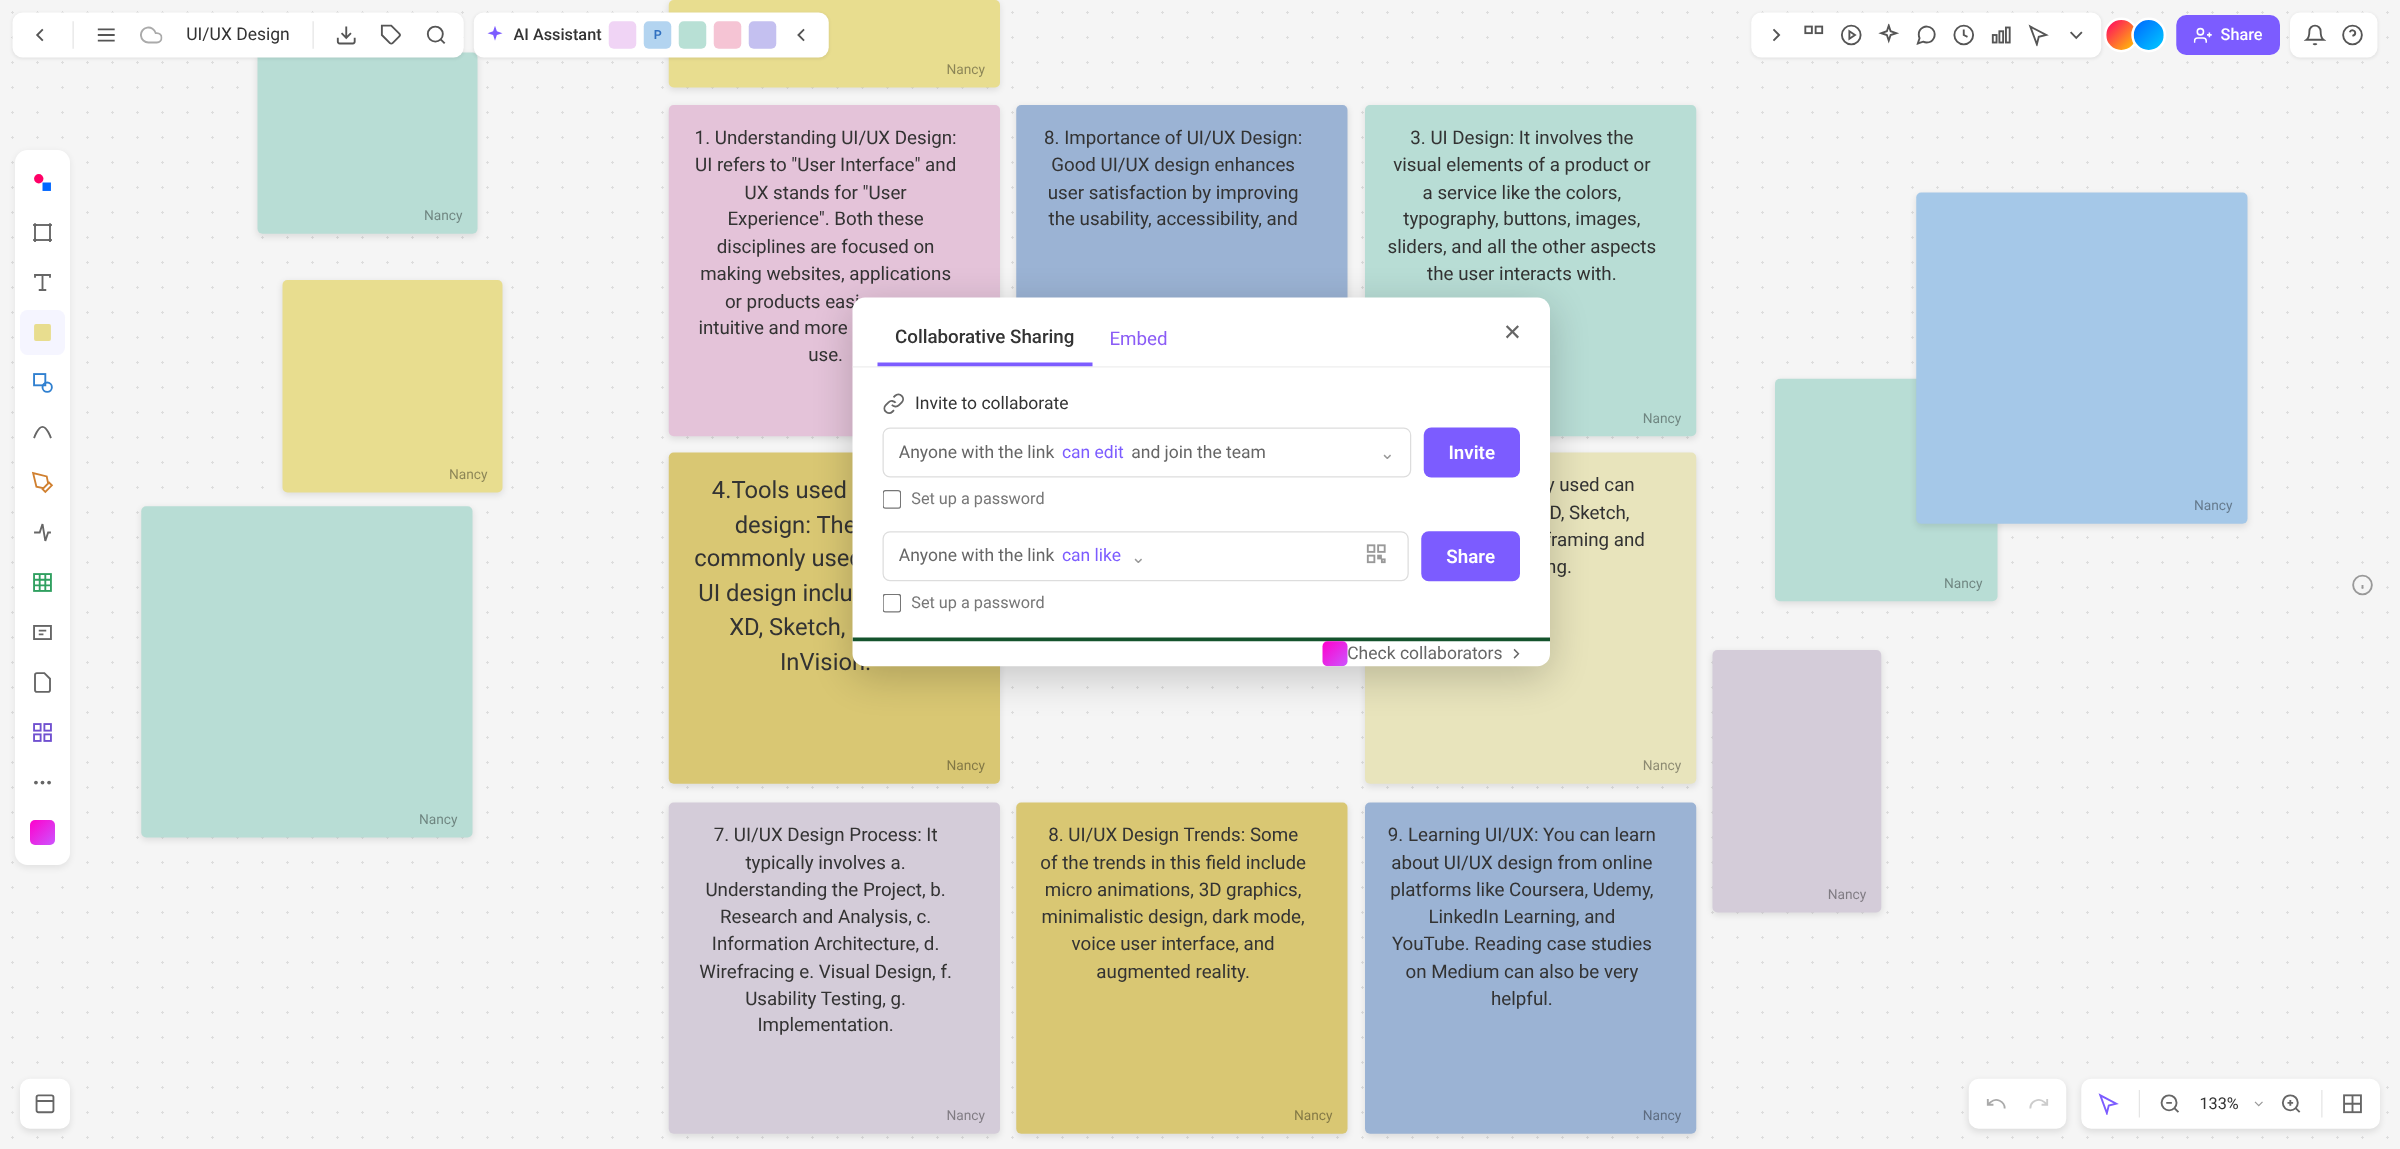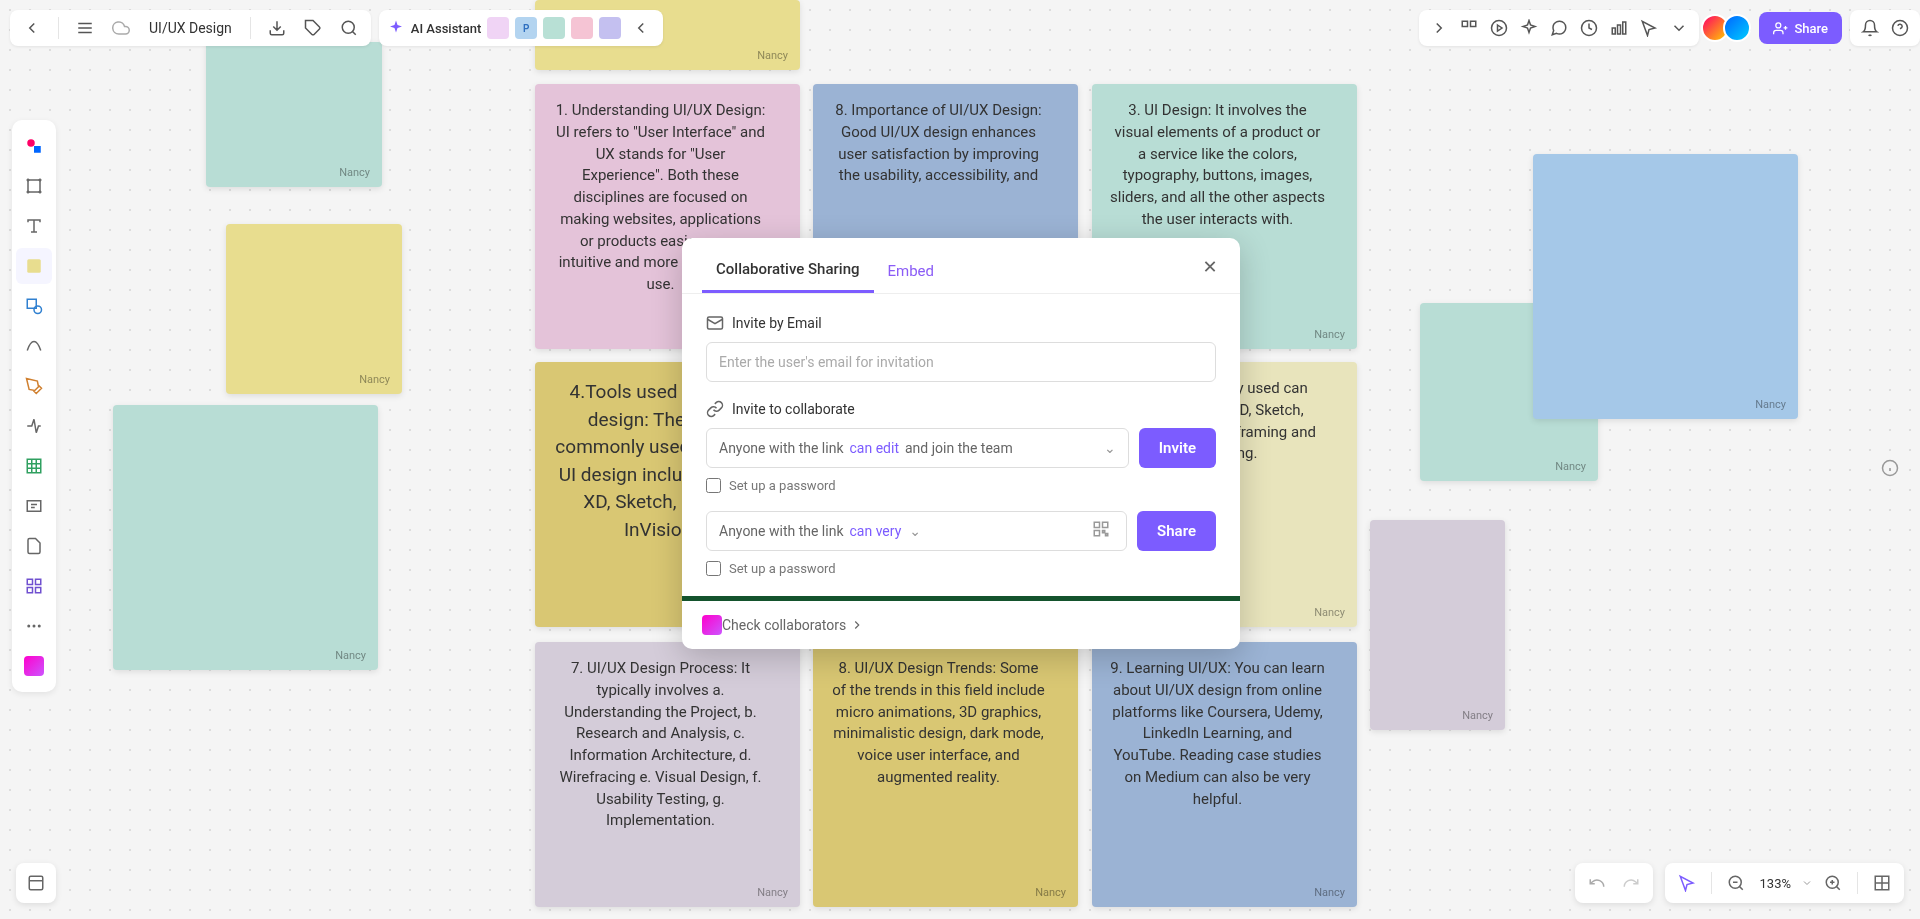--- a/index.html
+++ b/index.html
@@ -1,18 +1,18 @@
 <!DOCTYPE html>
 <html><head>
 <meta charset="utf-8">
 <style>
 *{margin:0;padding:0;box-sizing:border-box;font-family:-apple-system,BlinkMacSystemFont,"Segoe UI",Roboto,sans-serif}
 body{width:1920px;height:919px;background:#f5f5f5;position:relative;overflow:hidden}
 .canvas{position:absolute;inset:0;background:#f5f5f5;background-image:radial-gradient(circle,#ddd 1px,transparent 1px);background-size:20px 20px}
-.topbar{position:absolute;top:10px;left:10px;right:0;height:36px;display:flex;align-items:center;z-index:5}
+.topbar{position:absolute;top:10px;left:10px;right:18px;height:36px;display:flex;align-items:center;z-index:5}
 .topbar-left{display:flex;align-items:center;background:#fff;border-radius:8px;height:36px;padding:0 8px;gap:8px;box-shadow:0 1px 3px rgba(0,0,0,0.08)}
 .tb-btn{width:28px;height:28px;display:flex;align-items:center;justify-content:center;border-radius:6px;cursor:pointer;color:#555}
 .doc-title{font-size:14px;color:#333;padding:0 6px}
 .cloud-ico{color:#aaa}
 .ai-group{display:flex;align-items:center;background:#fff;border-radius:8px;height:36px;padding:0 8px;margin-left:8px;gap:6px;box-shadow:0 1px 3px rgba(0,0,0,0.08)}
 .ai-label{font-size:13px;font-weight:500;color:#333}
 .ai-chip{width:22px;height:22px;border-radius:4px;display:flex;align-items:center;justify-content:center;font-size:10px;font-weight:600}
 .topbar-right{margin-left:auto;display:flex;align-items:center;gap:8px}
 .tr-group{display:flex;align-items:center;background:#fff;border-radius:8px;height:36px;padding:0 6px;gap:2px;box-shadow:0 1px 3px rgba(0,0,0,0.08)}
 .share-btn{background:#7c5cff;color:#fff;border-radius:8px;height:32px;padding:0 14px;display:flex;align-items:center;gap:6px;font-size:13px;font-weight:500;cursor:pointer}
@@ -50,21 +50,21 @@
 .minput{width:100%;height:40px;border:1px solid #ddd;border-radius:6px;padding:0 12px;font-size:14px;color:#333}
 .minput::placeholder{color:#aaa}
 .mrow{display:flex;gap:10px;align-items:center}
 .mpill{flex:1;height:40px;border:1px solid #ddd;border-radius:6px;padding:0 12px;font-size:14px;color:#666;display:flex;align-items:center;gap:6px}
 .mpill .can{color:#7c5cff}
 .mpill .caret{margin-left:auto;color:#999}
 .mprimary{background:#7c5cff;color:#fff;border-radius:6px;height:40px;padding:0 20px;font-size:15px;font-weight:600;border:none;cursor:pointer}
 .mcheck{display:flex;align-items:center;gap:8px;font-size:13px;color:#777;margin-top:10px;cursor:pointer}
 .mcheck input{width:15px;height:15px}
 .qr{width:22px;height:22px;color:#999;cursor:pointer}
-.modal-footer{border-top:5px solid #14532d;padding:14px 20px;display:flex;align-items:center;justify-content:flex-start}
+.modal-footer{border-top:3px solid #14532d;padding:0 20px;display:flex;align-items:center;justify-content:flex-end}
 .flogo{width:20px;height:20px;border-radius:4px;background:linear-gradient(135deg,#f0c,#c5f)}
 .fcheck{font-size:14px;color:#666;display:flex;align-items:center;gap:4px;cursor:pointer}
 svg{width:18px;height:18px}
 .divider{width:1px;height:22px;background:#e5e5e5;margin:0 4px}
 </style>
 </head>
 <body>
 
 <div class="canvas">
 
@@ -398,30 +398,20 @@
 </div>
 
 <div class="modal-overlay">
   <div class="modal">
     <div class="modal-tabs">
       <div class="mtab active">Collaborative Sharing</div>
       <div class="mtab">Embed</div>
       <div class="mclose">✕</div>
     </div>
     <div class="modal-body">
-      <div class="msection">
-        <div class="mhead">
-          <svg viewBox="0 0 24 24" fill="none" stroke="currentColor" stroke-width="2">
-              <rect x="2" y="4" width="20" height="16" rx="2"></rect>
-              <path d="M2 7l10 6 10-6"></path>
-            </svg>
-          <span>Invite by Email</span>
-        </div>
-        <input class="minput" placeholder="Enter the user's email for invitation" style="">
-      </div>
       <div class="msection">
         <div class="mhead">
           <svg viewBox="0 0 24 24" fill="none" stroke="currentColor" stroke-width="2">
               <path d="M10 13a5 5 0 007.54.54l3-3a5 5 0 00-7.07-7.07l-1.72 1.71M14 11a5 5 0 00-7.54-.54l-3 3a5 5 0 007.07 7.07l1.71-1.71"></path>
             </svg>
           <span>Invite to collaborate</span>
         </div>
         <div class="mrow">
           <div class="mpill">
             <span>Anyone with the link</span>
@@ -433,21 +423,21 @@
         </div>
         <label class="mcheck">
             <input type="checkbox" style="">
             <span>Set up a password</span>
           </label>
       </div>
       <div class="msection" style="margin-bottom:6px">
         <div class="mrow">
           <div class="mpill">
             <span>Anyone with the link</span>
-            <span class="can">can very</span>
+            <span class="can">can like</span>
             <span style="color:#999;margin-left:2px">⌄</span>
             <span class="caret qr"><svg viewBox="0 0 24 24" fill="none" stroke="currentColor" stroke-width="2">
                   <rect x="3" y="3" width="7" height="7"></rect>
                   <rect x="14" y="3" width="7" height="7"></rect>
                   <rect x="3" y="14" width="7" height="7"></rect>
                   <rect x="14" y="14" width="3" height="3"></rect>
                   <rect x="18" y="18" width="3" height="3"></rect>
                 </svg></span>
           </div>
           <button class="mprimary">Share</button>

